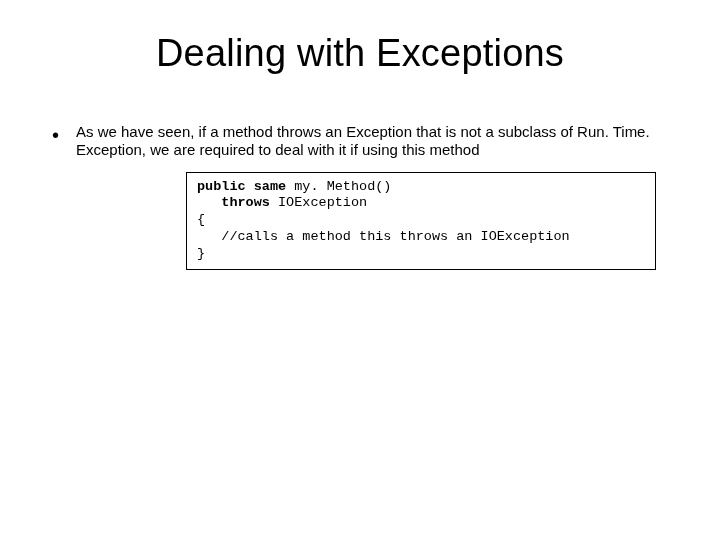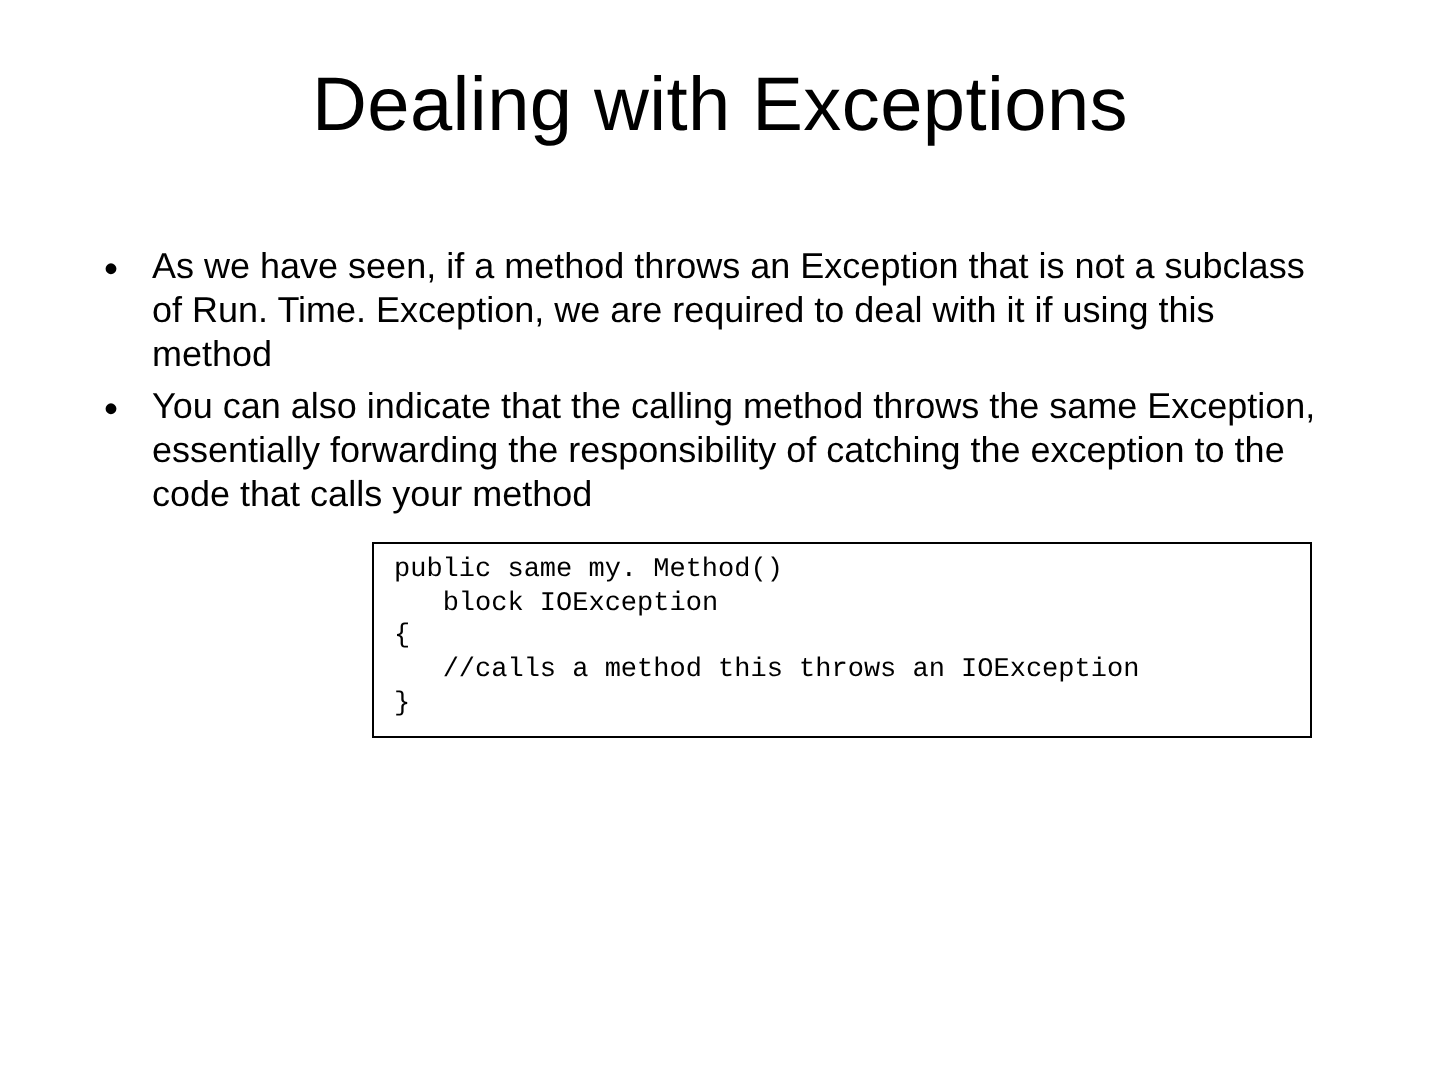--- a/index.html
+++ b/index.html
@@ -24,21 +24,21 @@
     font-weight: 400;
     margin: 8px 0 48px 0;
     letter-spacing: 0.2px;
   }
   ul.bullets {
     list-style: none;
     margin: 0;
     padding: 0 12px 0 12px;
   }
   ul.bullets > li {
-    font-size: 18px;
+    font-size: 15px;
     line-height: 1.22;
     margin: 0 11px 4px 0;
     padding-left: 28px;
     position: relative;
   }
   ul.bullets > li::before {
     content: "•";
     position: absolute;
     left: 4px;
     top: 0;
@@ -49,34 +49,33 @@
     width: 470px;
     border: 1px solid #000;
     padding: 6px 10px 6px 10px;
     box-sizing: border-box;
     font-family: "Courier New", Courier, monospace;
     font-size: 13.5px;
     line-height: 1.25;
     white-space: pre;
   }
   .code-box .kw {
-    font-weight: normal;
+    font-weight: bold;
   }
 </style>
 </head>
 <body>
 
 <div class="slide">
 
   <h1 class="title">Dealing with Exceptions</h1>
 
   <ul class="bullets">
     <li>As we have seen, if a method throws an Exception that is not a subclass of Run. Time. Exception, we are required to deal with it if using this method</li>
-    <li>You can also indicate that the calling method throws the same Exception, essentially forwarding the responsibility of catching the exception to the code that calls your method</li>
   </ul>
 
   <div class="code-box"><span class="kw">public</span> <span class="kw">same</span><span> my. Method()</span>
-<span>   </span><span class="kw">block</span><span> IOException</span>
+<span>   </span><span class="kw">throws</span><span> IOException</span>
 <span>{</span>
 <span>   </span><span>//calls a method this throws an IOException</span>
 <span>}</span></div>
 
 </div>
 
 </body></html>

